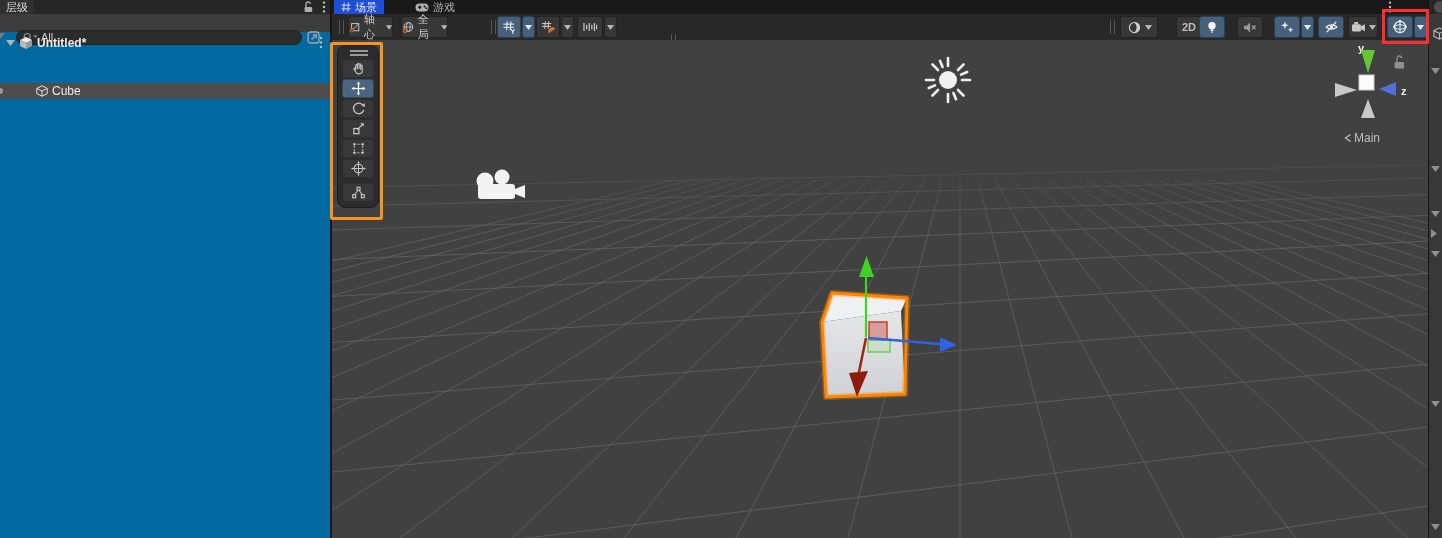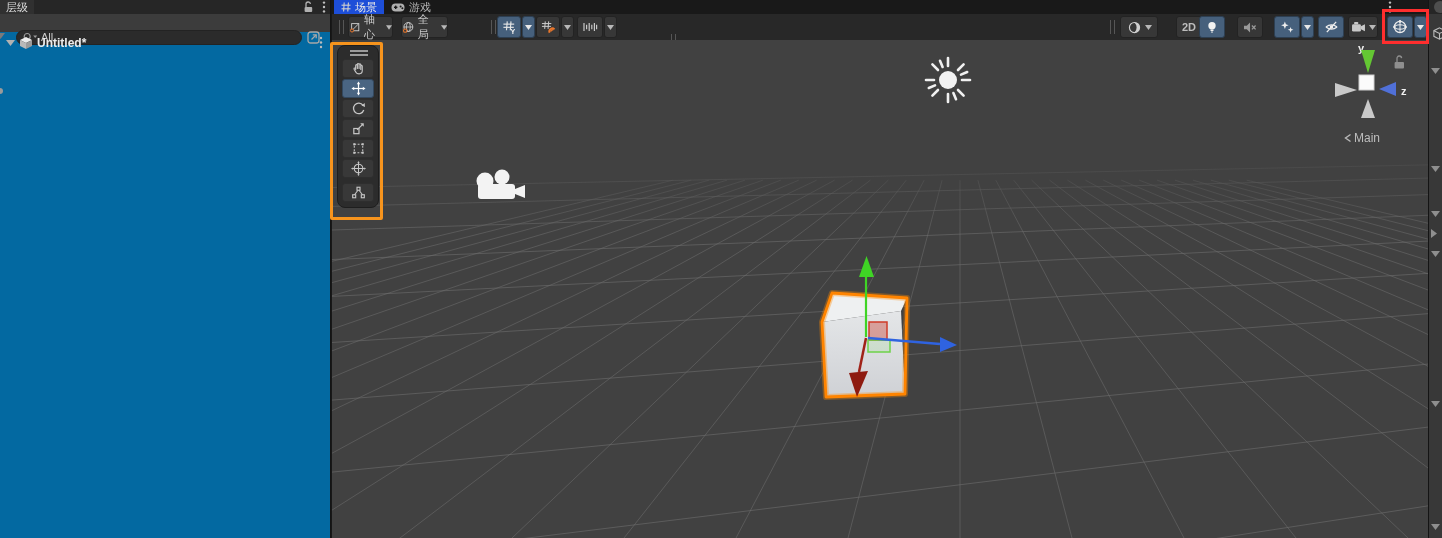--- a/index.html
+++ b/index.html
@@ -132,36 +132,46 @@
           <svg width="4" height="13" viewBox="0 0 4 13">
               <circle cx="2" cy="2" r="1.2" fill="#bdbdbd"></circle>
               <circle cx="2" cy="6.5" r="1.2" fill="#bdbdbd"></circle>
               <circle cx="2" cy="11" r="1.2" fill="#bdbdbd"></circle>
             </svg>
         </span>
       </div>
 
 
 
+      <div class="hrow sel" style="top:51px;">
+        <span style="margin-left:36px;">
+          <svg width="12" height="12" viewBox="0 0 12 12">
+              <polygon points="6,0.8 11.2,3.4 11.2,8.6 6,11.2 0.8,8.6 0.8,3.4" fill="none" stroke="#e2e2e2" stroke-width="1"></polygon>
+              <polyline points="0.8,3.4 6,6 11.2,3.4" fill="none" stroke="#e2e2e2" stroke-width="1"></polyline>
+              <line x1="6" y1="6" x2="6" y2="11.2" stroke="#e2e2e2" stroke-width="1"></line>
+            </svg>
+        </span>
+        <span class="lbl">Cube</span>
+      </div>
     </div>
     <div class="row-dot"></div>
   </section>
 
   <section class="scenep">
     <div class="scene-strip">
       <div class="stab active" style="left:2px;">
         <svg width="10" height="10" viewBox="0 0 10 10">
             <line x1="3.2" y1="0.5" x2="2.6" y2="9.5" stroke="#cfcfcf" stroke-width="1.1"></line>
             <line x1="7.4" y1="0.5" x2="6.8" y2="9.5" stroke="#cfcfcf" stroke-width="1.1"></line>
             <line x1="0.5" y1="3.2" x2="9.5" y2="3.2" stroke="#cfcfcf" stroke-width="1.1"></line>
             <line x1="0.5" y1="6.8" x2="9.5" y2="6.8" stroke="#cfcfcf" stroke-width="1.1"></line>
           </svg>
         <span>场景</span>
       </div>
-      <div class="stab" style="left:52px;">
+      <div class="stab" style="left:76px;">
         <svg width="14" height="9" viewBox="0 0 14 9">
             <rect x="0.5" y="0.5" width="13" height="8" rx="4" fill="#b0b0b0"></rect>
             <rect x="3" y="3.6" width="3.4" height="1.4" fill="#191919"></rect>
             <rect x="4" y="2.6" width="1.4" height="3.4" fill="#191919"></rect>
             <circle cx="9.6" cy="3.4" r="1" fill="#191919"></circle>
             <circle cx="11.4" cy="5.2" r="1" fill="#191919"></circle>
           </svg>
         <span>游戏</span>
       </div>
       <span style="position:absolute; right:36px; top:1px;">

